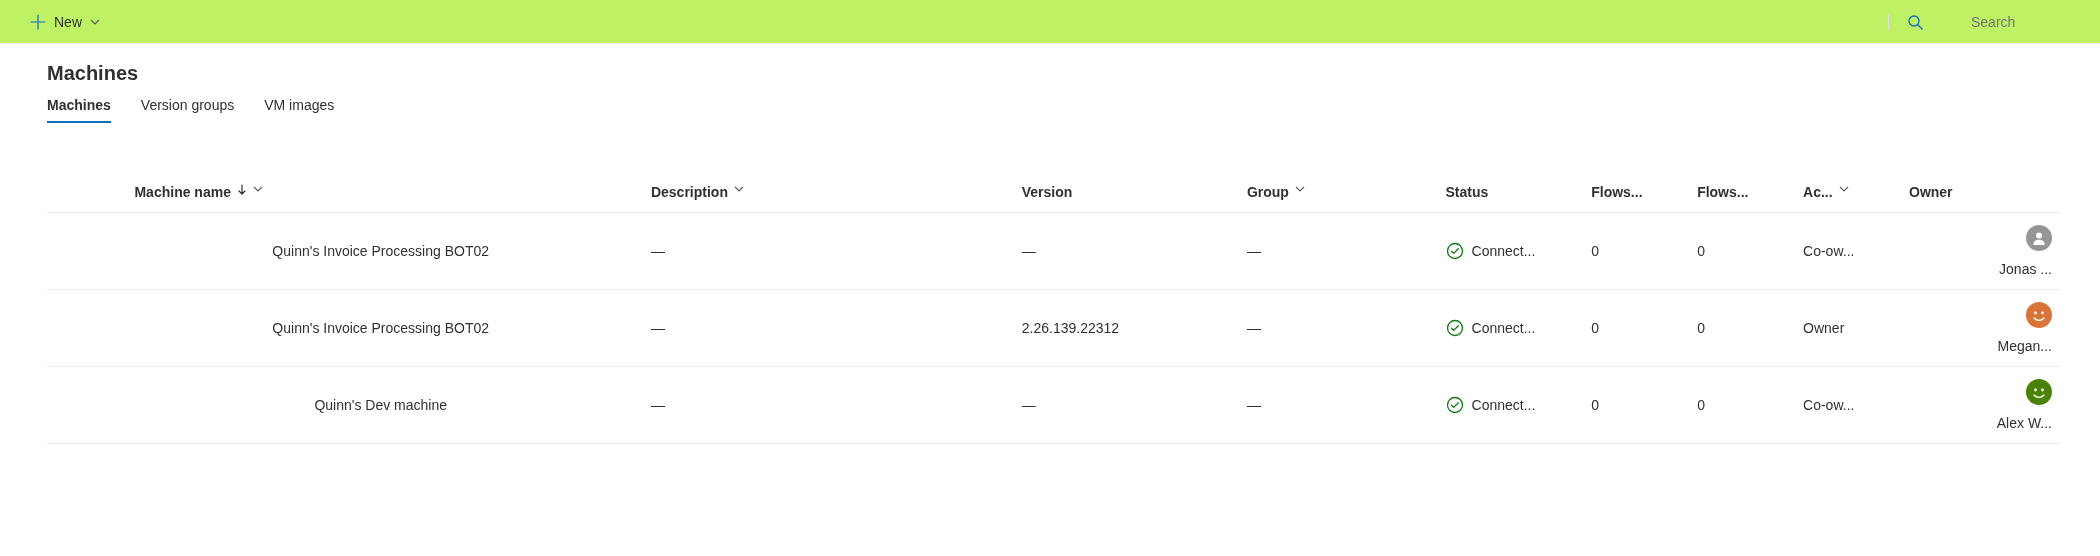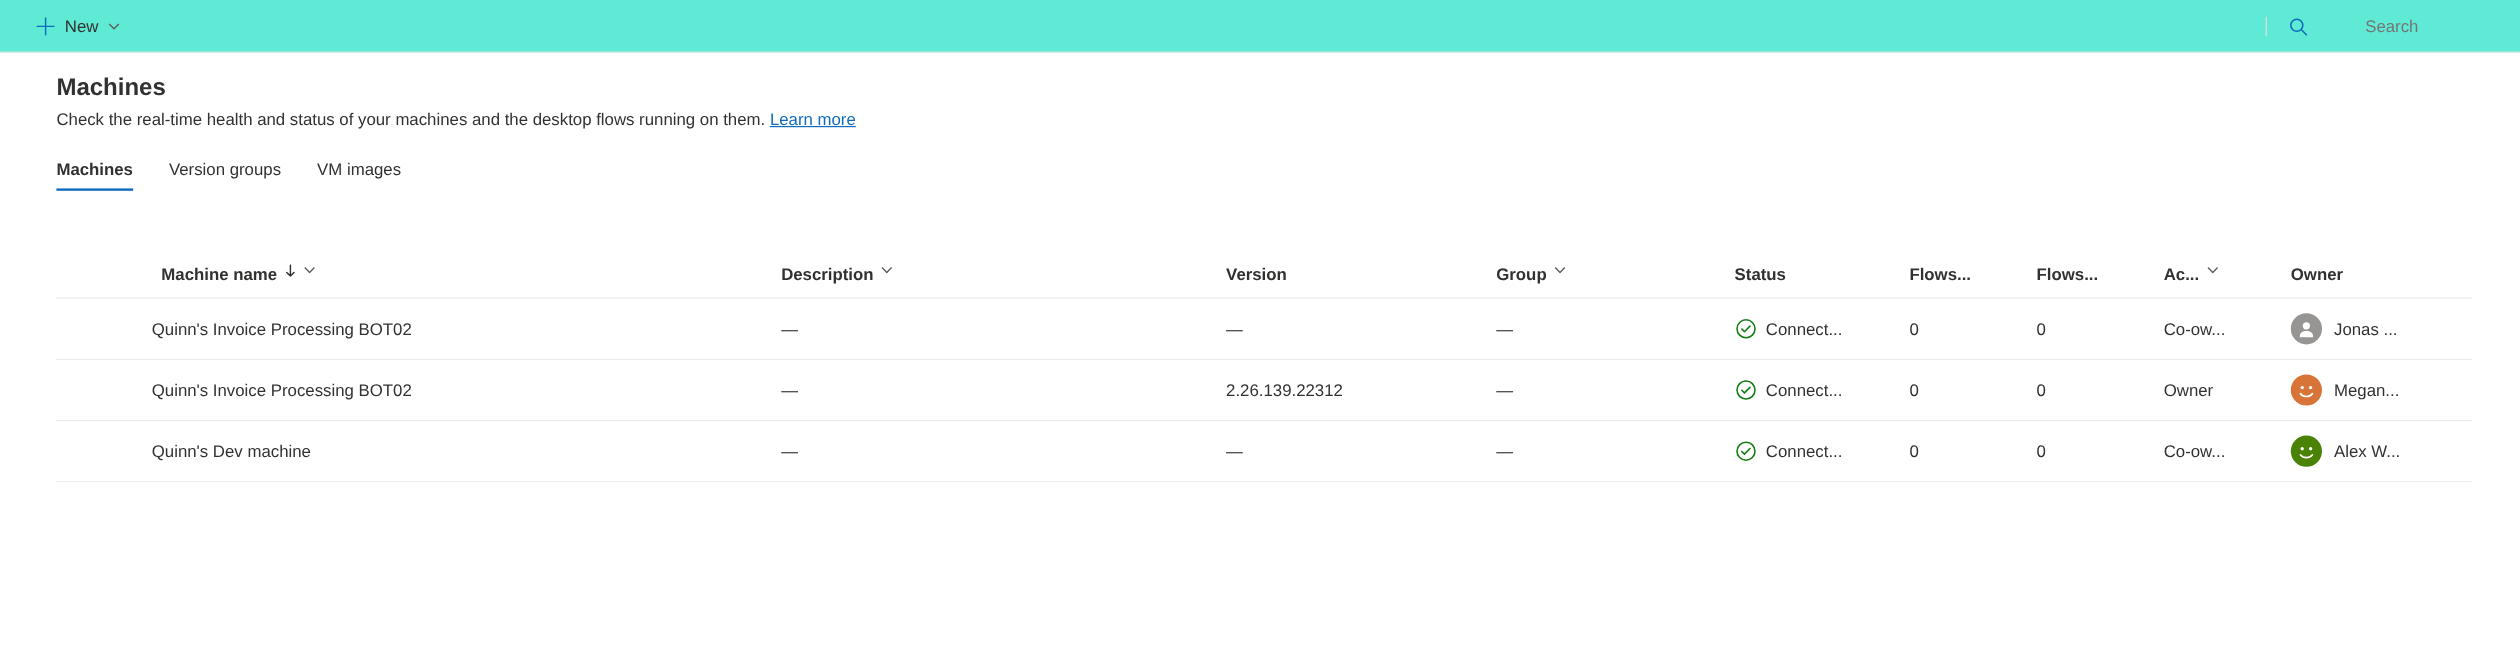--- a/index.html
+++ b/index.html
@@ -6,21 +6,21 @@
     body {
       font-family: "Segoe UI", -apple-system, BlinkMacSystemFont, sans-serif;
       font-size: 14px;
       color: #323130;
       background: #fff;
     }
     .command-bar {
       display: flex;
       align-items: center;
       justify-content: space-between;
-      background: #5eead4;
+      background: #bef264;
       border-bottom: 1px solid #edebe9;
       height: 44px;
       padding: 0 12px 0 20px;
     }
     .new-button {
       display: flex;
       align-items: center;
       gap: 8px;
       background: transparent;
       border: none;
@@ -125,22 +125,23 @@
       text-overflow: ellipsis;
     }
     .status-cell {
       display: flex;
       align-items: center;
       gap: 8px;
     }
     .status-icon svg { display: block; }
     .owner-cell {
       display: flex;
-      align-items: center;
+      align-items: flex-end;
       gap: 10px;
+      flex-direction: column;
     }
     .avatar {
       width: 26px;
       height: 26px;
       border-radius: 50%;
       display: flex;
       align-items: center;
       justify-content: center;
       font-size: 12px;
       color: #fff;
@@ -153,21 +154,21 @@
     .col-name { width: 390px; }
     .col-desc { width: 280px; }
     .col-version { width: 170px; }
     .col-group { width: 150px; }
     .col-status { width: 110px; }
     .col-flows1 { width: 80px; }
     .col-flows2 { width: 80px; }
     .col-access { width: 80px; }
     .col-owner { width: 120px; }
     .chev-sm svg, .sort-icon svg { display: block; }
-    .name-pad { padding-left: 0; }
+    .name-pad { padding-left: 0; text-align: center; }
     .truncate { overflow: hidden; text-overflow: ellipsis; }
   </style>
 </head>
 <body>
 
 <div class="command-bar">
   <button class="new-button">
     <span class="plus-icon">
       <svg width="16" height="16" viewBox="0 0 16 16">
           <path d="M8 1v14M1 8h14" stroke="#0f6cbd" stroke-width="1.2" stroke-linecap="round"></path>
@@ -186,23 +187,20 @@
           <circle cx="7" cy="7" r="5" fill="none" stroke="#0f6cbd" stroke-width="1.3"></circle>
           <path d="M11 11l4 4" stroke="#0f6cbd" stroke-width="1.3" stroke-linecap="round"></path>
         </svg>
     </span>
     <input class="search-input" type="text" placeholder="Search" style="">
   </div>
 </div>
 
 <div class="content">
   <h1 class="page-title">Machines</h1>
-  <p class="page-desc">
-    <span>Check the real-time health and status of your machines and the desktop flows running on them. </span><a class="learn-link" href="#">Learn more</a>
-  </p>
 
   <div class="tabs">
     <button class="tab active">Machines</button>
     <button class="tab">Version groups</button>
     <button class="tab">VM images</button>
   </div>
 
   <div class="table-wrap">
     <table>
       <colgroup>

